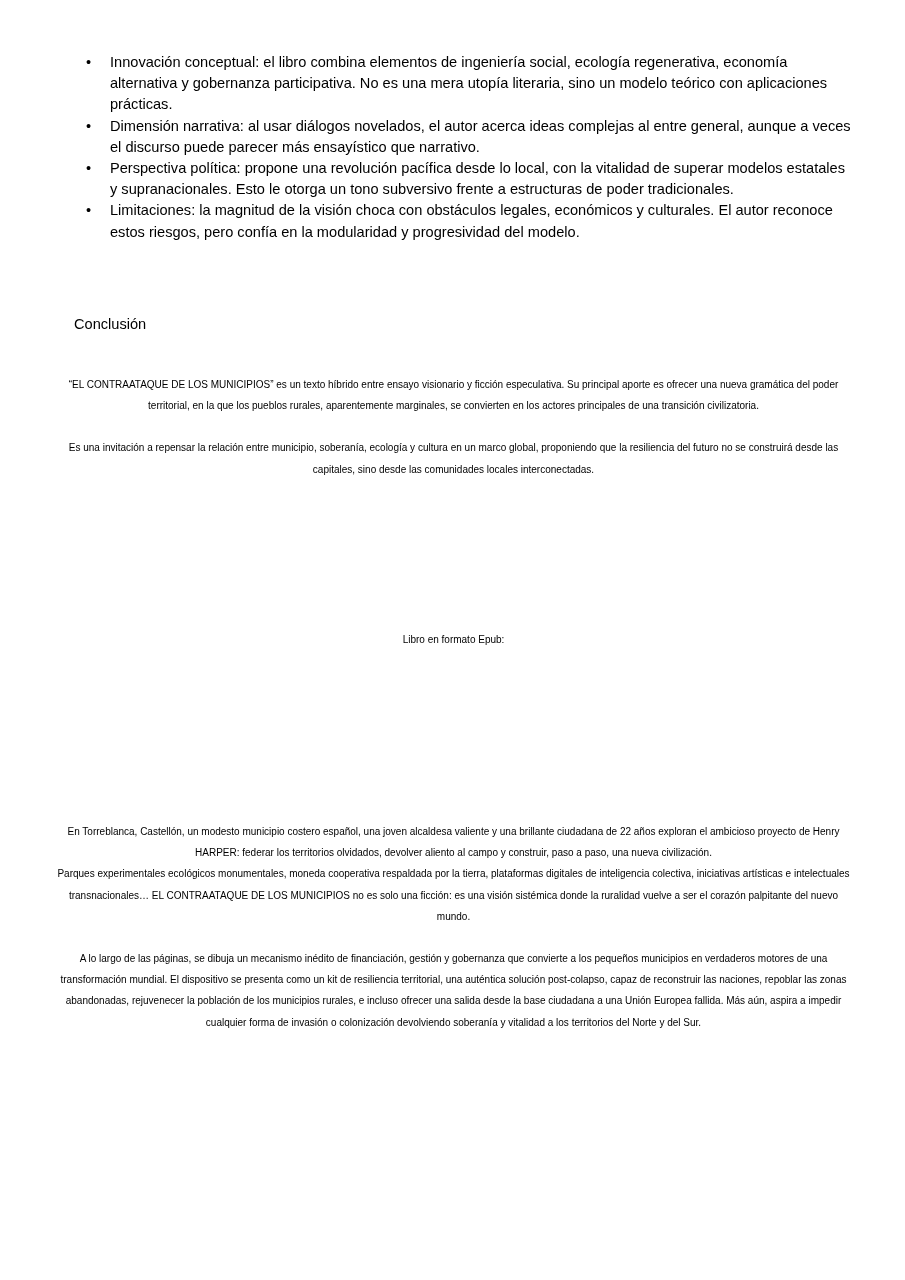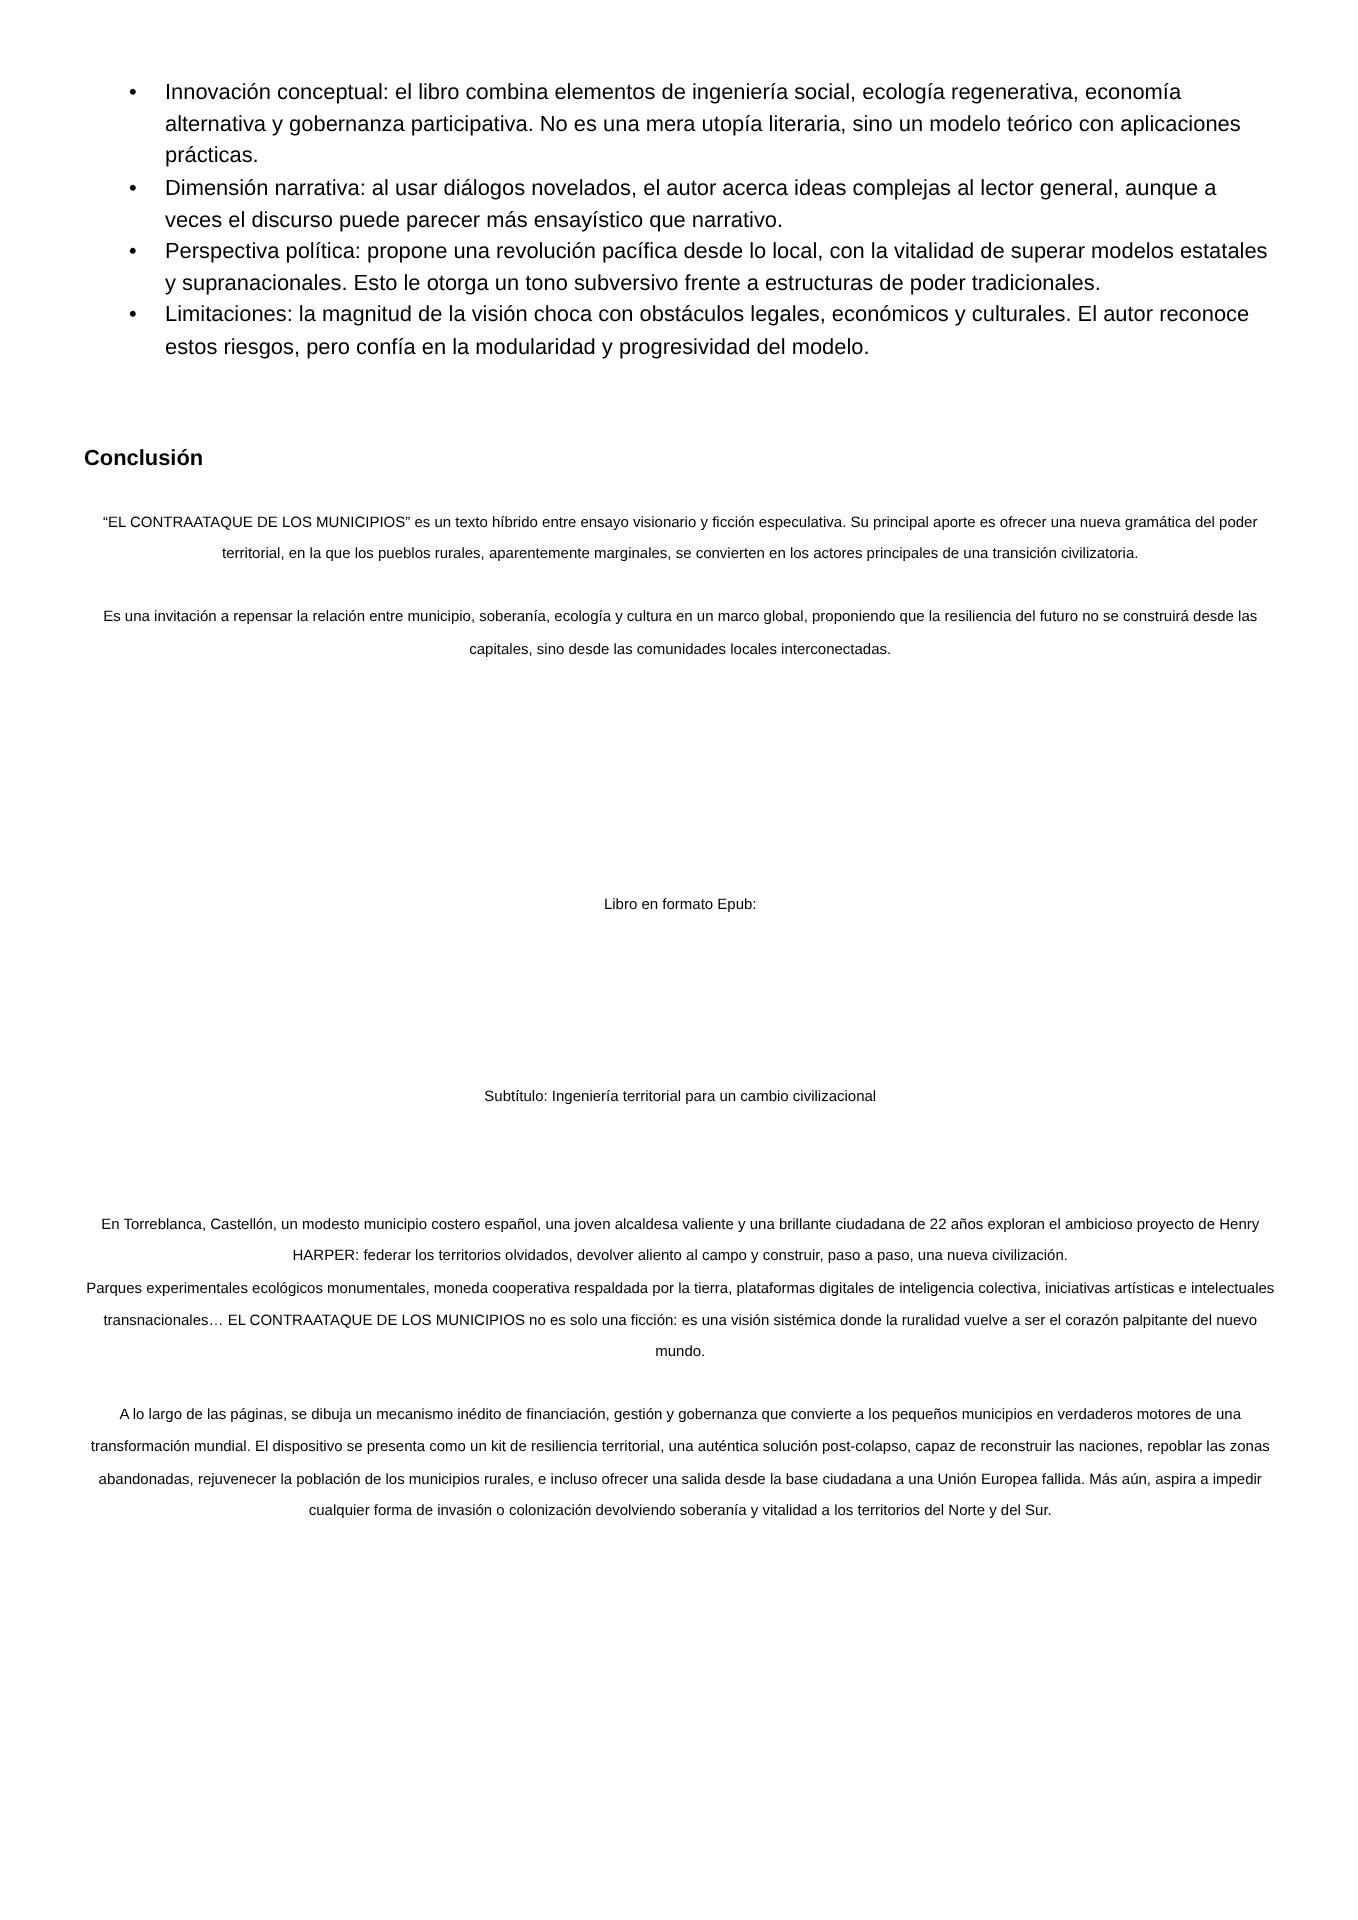--- a/index.html
+++ b/index.html
@@ -48,22 +48,22 @@
     line-height: 21.2px;
   }
   ul.bullets > li .li-text {
     display: block;
   }
 
   
   .h-conclusion {
     font-size: 14.6px;
     line-height: 21.2px;
-    font-weight: bold;
-    margin: 0;
+    font-weight: normal;
+    margin: 18px;
   }
   p.para {
     font-size: 10px;
     line-height: 21.2px;
     margin: 0;
     text-align: center;
   }
   .title-line {
     font-size: 14.6px;
     line-height: 21.2px;
@@ -87,21 +87,21 @@
 <div class="page">
   <div class="content">
 
     <ul class="bullets">
       <li>
         <span class="bullet-dot">•</span>
         <span class="li-text"><span class="b">Innovación conceptual</span><span>: el libro combina elementos de ingeniería social, ecología regenerativa, economía alternativa y gobernanza participativa. No es una mera utopía literaria, sino un </span><span class="b">modelo teórico con aplicaciones prácticas</span><span>.</span></span>
       </li>
       <li>
         <span class="bullet-dot">•</span>
-        <span class="li-text"><span class="b">Dimensión narrativa</span><span>: al usar diálogos novelados, el autor acerca ideas complejas al lector general, aunque a veces el discurso puede parecer más ensayístico que narrativo.</span></span>
+        <span class="li-text"><span class="b">Dimensión narrativa</span><span>: al usar diálogos novelados, el autor acerca ideas complejas al entre general, aunque a veces el discurso puede parecer más ensayístico que narrativo.</span></span>
       </li>
       <li>
         <span class="bullet-dot">•</span>
         <span class="li-text"><span class="b">Perspectiva política</span><span>: propone una </span><span class="b">revolución pacífica desde lo local</span><span>, con la vitalidad de </span><span class="b">superar modelos estatales y supranacionales</span><span>. Esto le otorga un tono subversivo frente a estructuras de poder tradicionales.</span></span>
       </li>
       <li>
         <span class="bullet-dot">•</span>
         <span class="li-text"><span class="b">Limitaciones</span><span>: la magnitud de la visión choca con obstáculos legales, económicos y culturales. El autor reconoce estos riesgos, pero confía en </span><span class="b">la modularidad y progresividad del modelo</span><span>.</span></span>
       </li>
     </ul>
@@ -120,21 +120,20 @@
 
     <div class="gap-big-blank"></div>
 
     <p class="para">Libro en formato Epub:</p>
 
     <div class="gap-epub-title"></div>
 
 
     <div class="gap-title-sub"></div>
 
-    <p class="para"><span>Subtítulo: Ingeniería territorial para un </span><span class="b">cambio civilizacional</span></p>
 
     <div class="gap-sub-body"></div>
 
     <p class="para"><span>En </span><span class="b">Torreblanca, Castellón</span><span>, un modesto municipio costero español, una joven alcaldesa valiente y una brillante ciudadana de 22 años exploran el ambicioso proyecto de Henry HARPER: </span><span class="b">federar los territorios olvidados</span><span>, devolver aliento al campo y construir, paso a paso, una </span><span class="b">nueva civilización</span><span>.</span></p>
     <p class="para"><span>Parques experimentales ecológicos monumentales, moneda cooperativa respaldada por la tierra, plataformas digitales de </span><span class="b">inteligencia colectiva</span><span>, iniciativas artísticas e intelectuales transnacionales… EL CONTRAATAQUE DE LOS MUNICIPIOS no es solo una ficción: es una </span><span class="b">visión sistémica</span><span> donde la ruralidad vuelve a ser el corazón palpitante del </span><span class="b">nuevo mundo</span><span>.</span></p>
 
     <div class="gap-para"></div>
 
     <p class="para"><span>A lo largo de las páginas, se dibuja un </span><span class="b">mecanismo inédito de financiación</span><span>, </span><span class="b">gestión</span><span> y </span><span class="b">gobernanza</span><span> que convierte a los pequeños municipios en verdaderos motores de una </span><span class="b">transformación mundial</span><span>. El dispositivo se presenta como un </span><span class="b">kit de resiliencia territorial</span><span>, una auténtica </span><span class="b">solución post-colapso</span><span>, capaz de </span><span class="b">reconstruir las naciones</span><span>, </span><span class="b">repoblar las zonas abandonadas</span><span>, </span><span class="b">rejuvenecer la población</span><span> de los municipios rurales, e incluso ofrecer una salida desde la base ciudadana a una Unión Europea fallida. Más aún, aspira a impedir cualquier forma de invasión o colonización devolviendo </span><span class="b">soberanía</span><span> y </span><span class="b">vitalidad</span><span> a los territorios del Norte y del Sur.</span></p>
 

